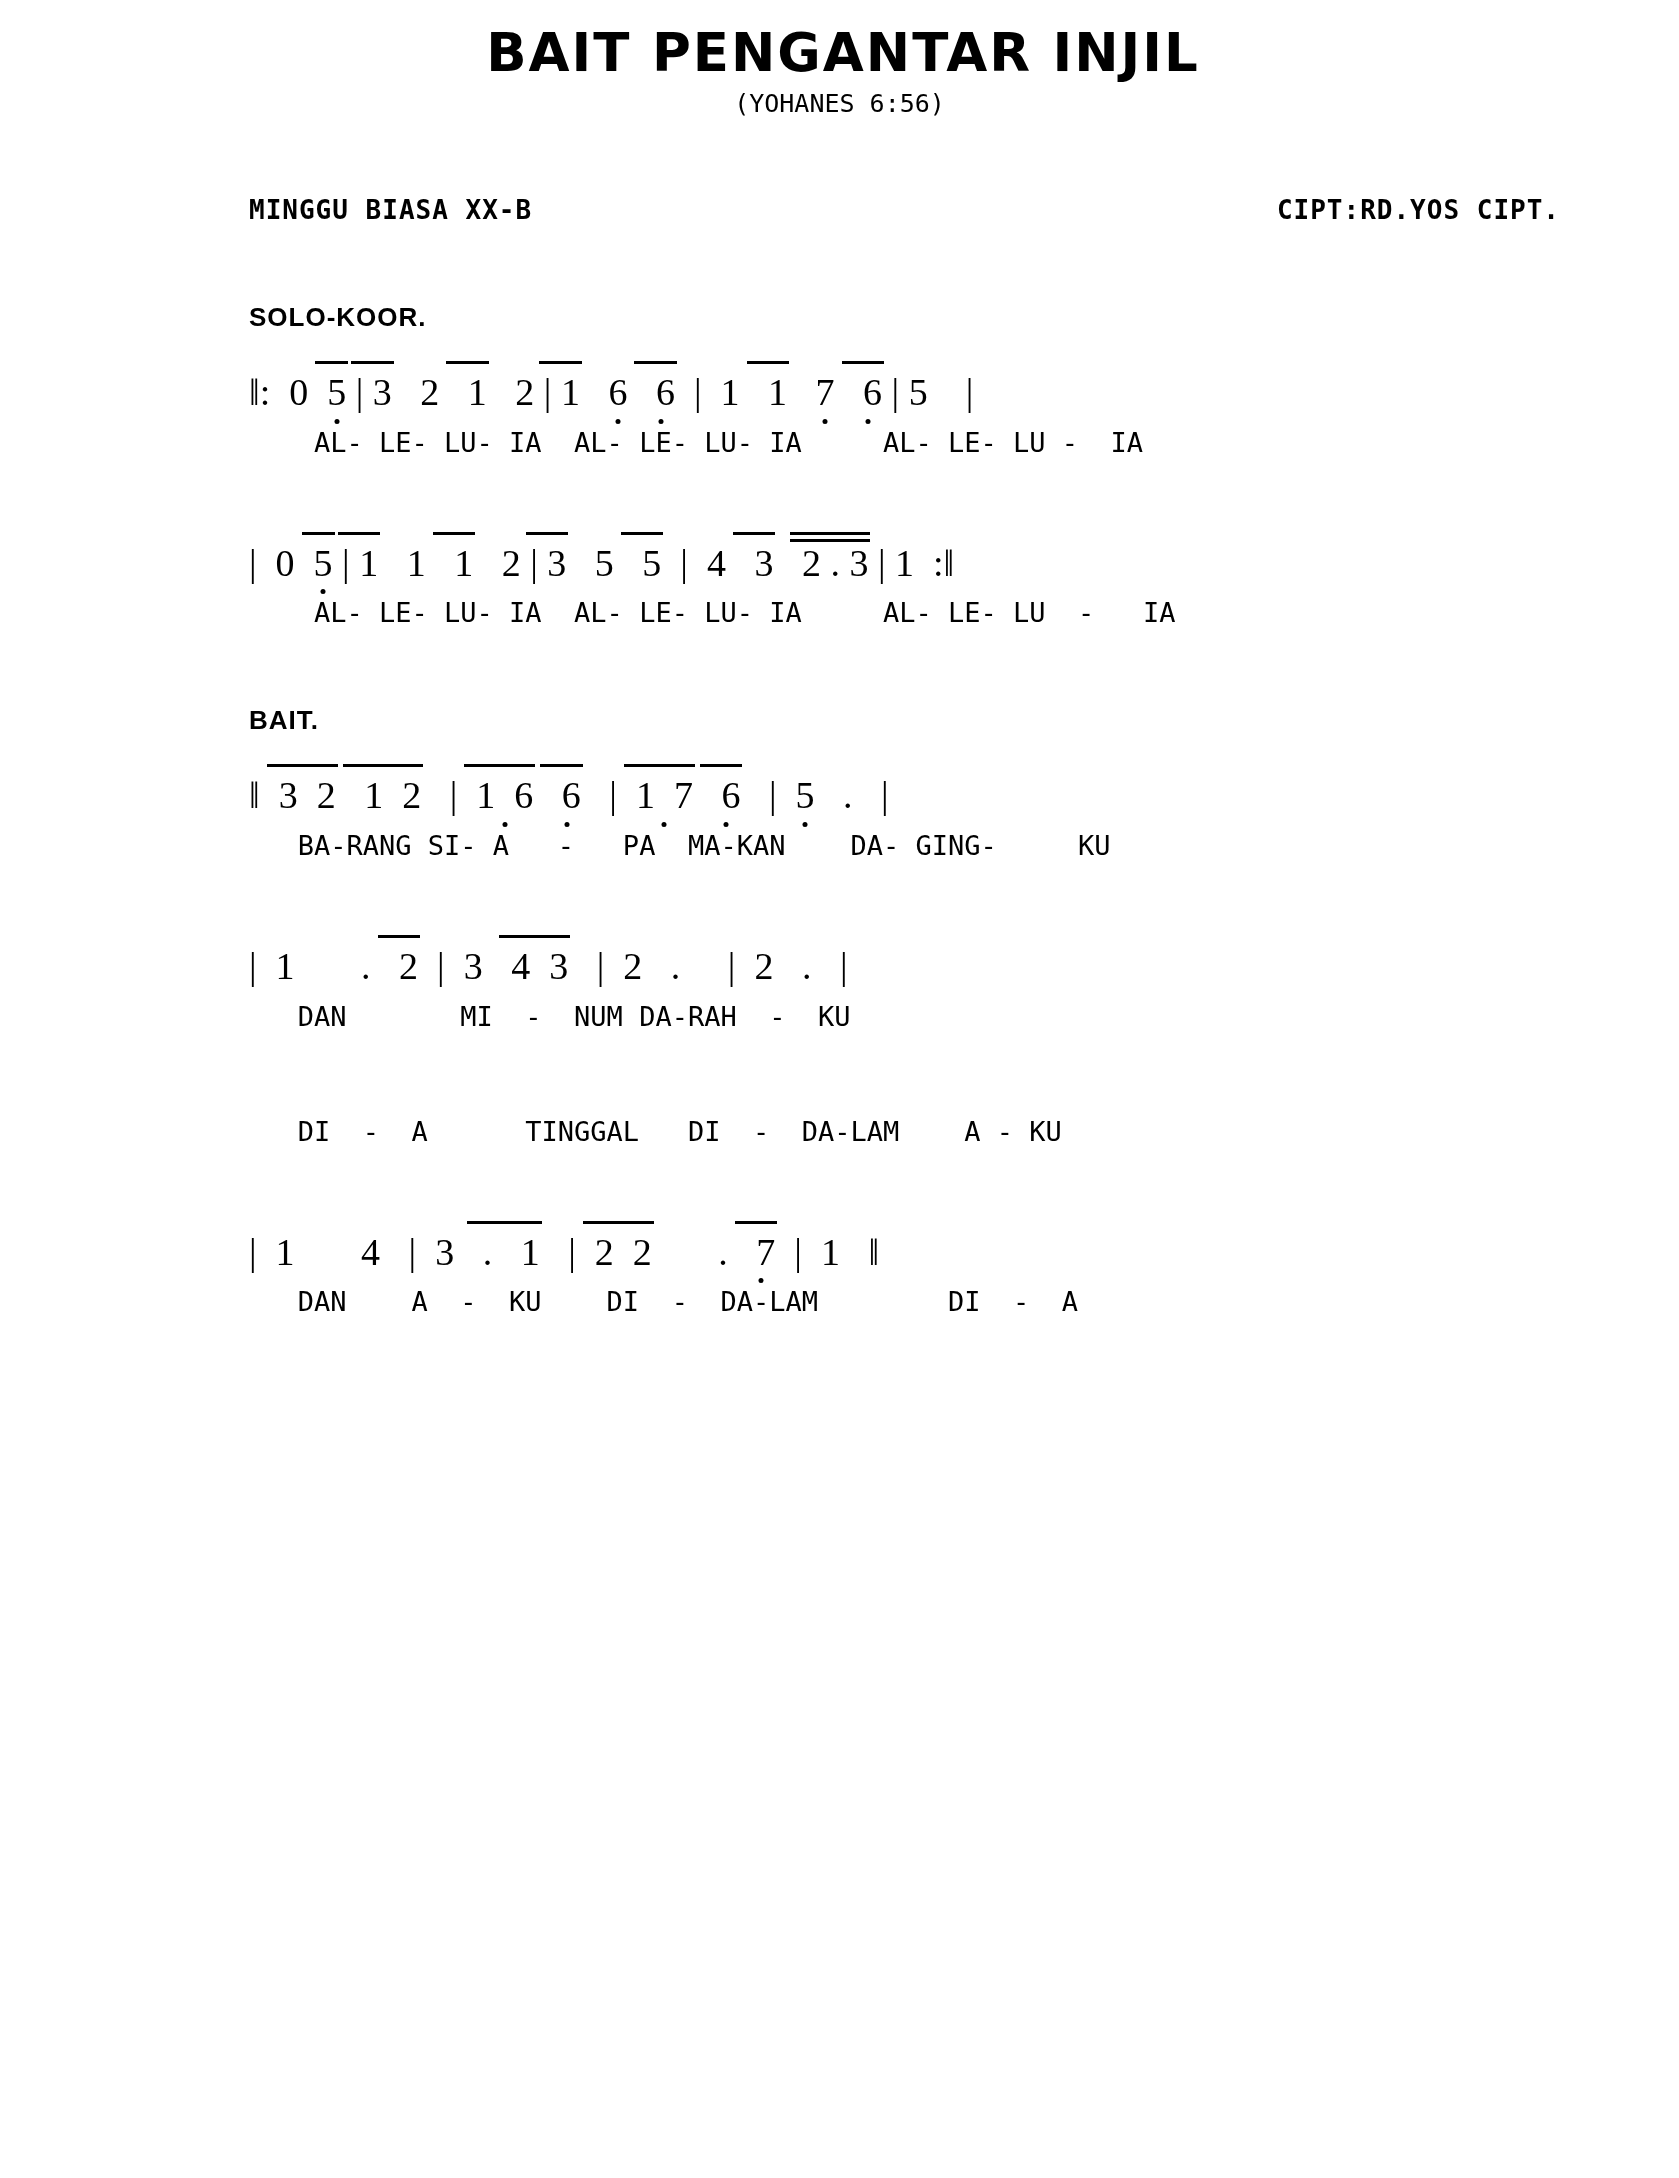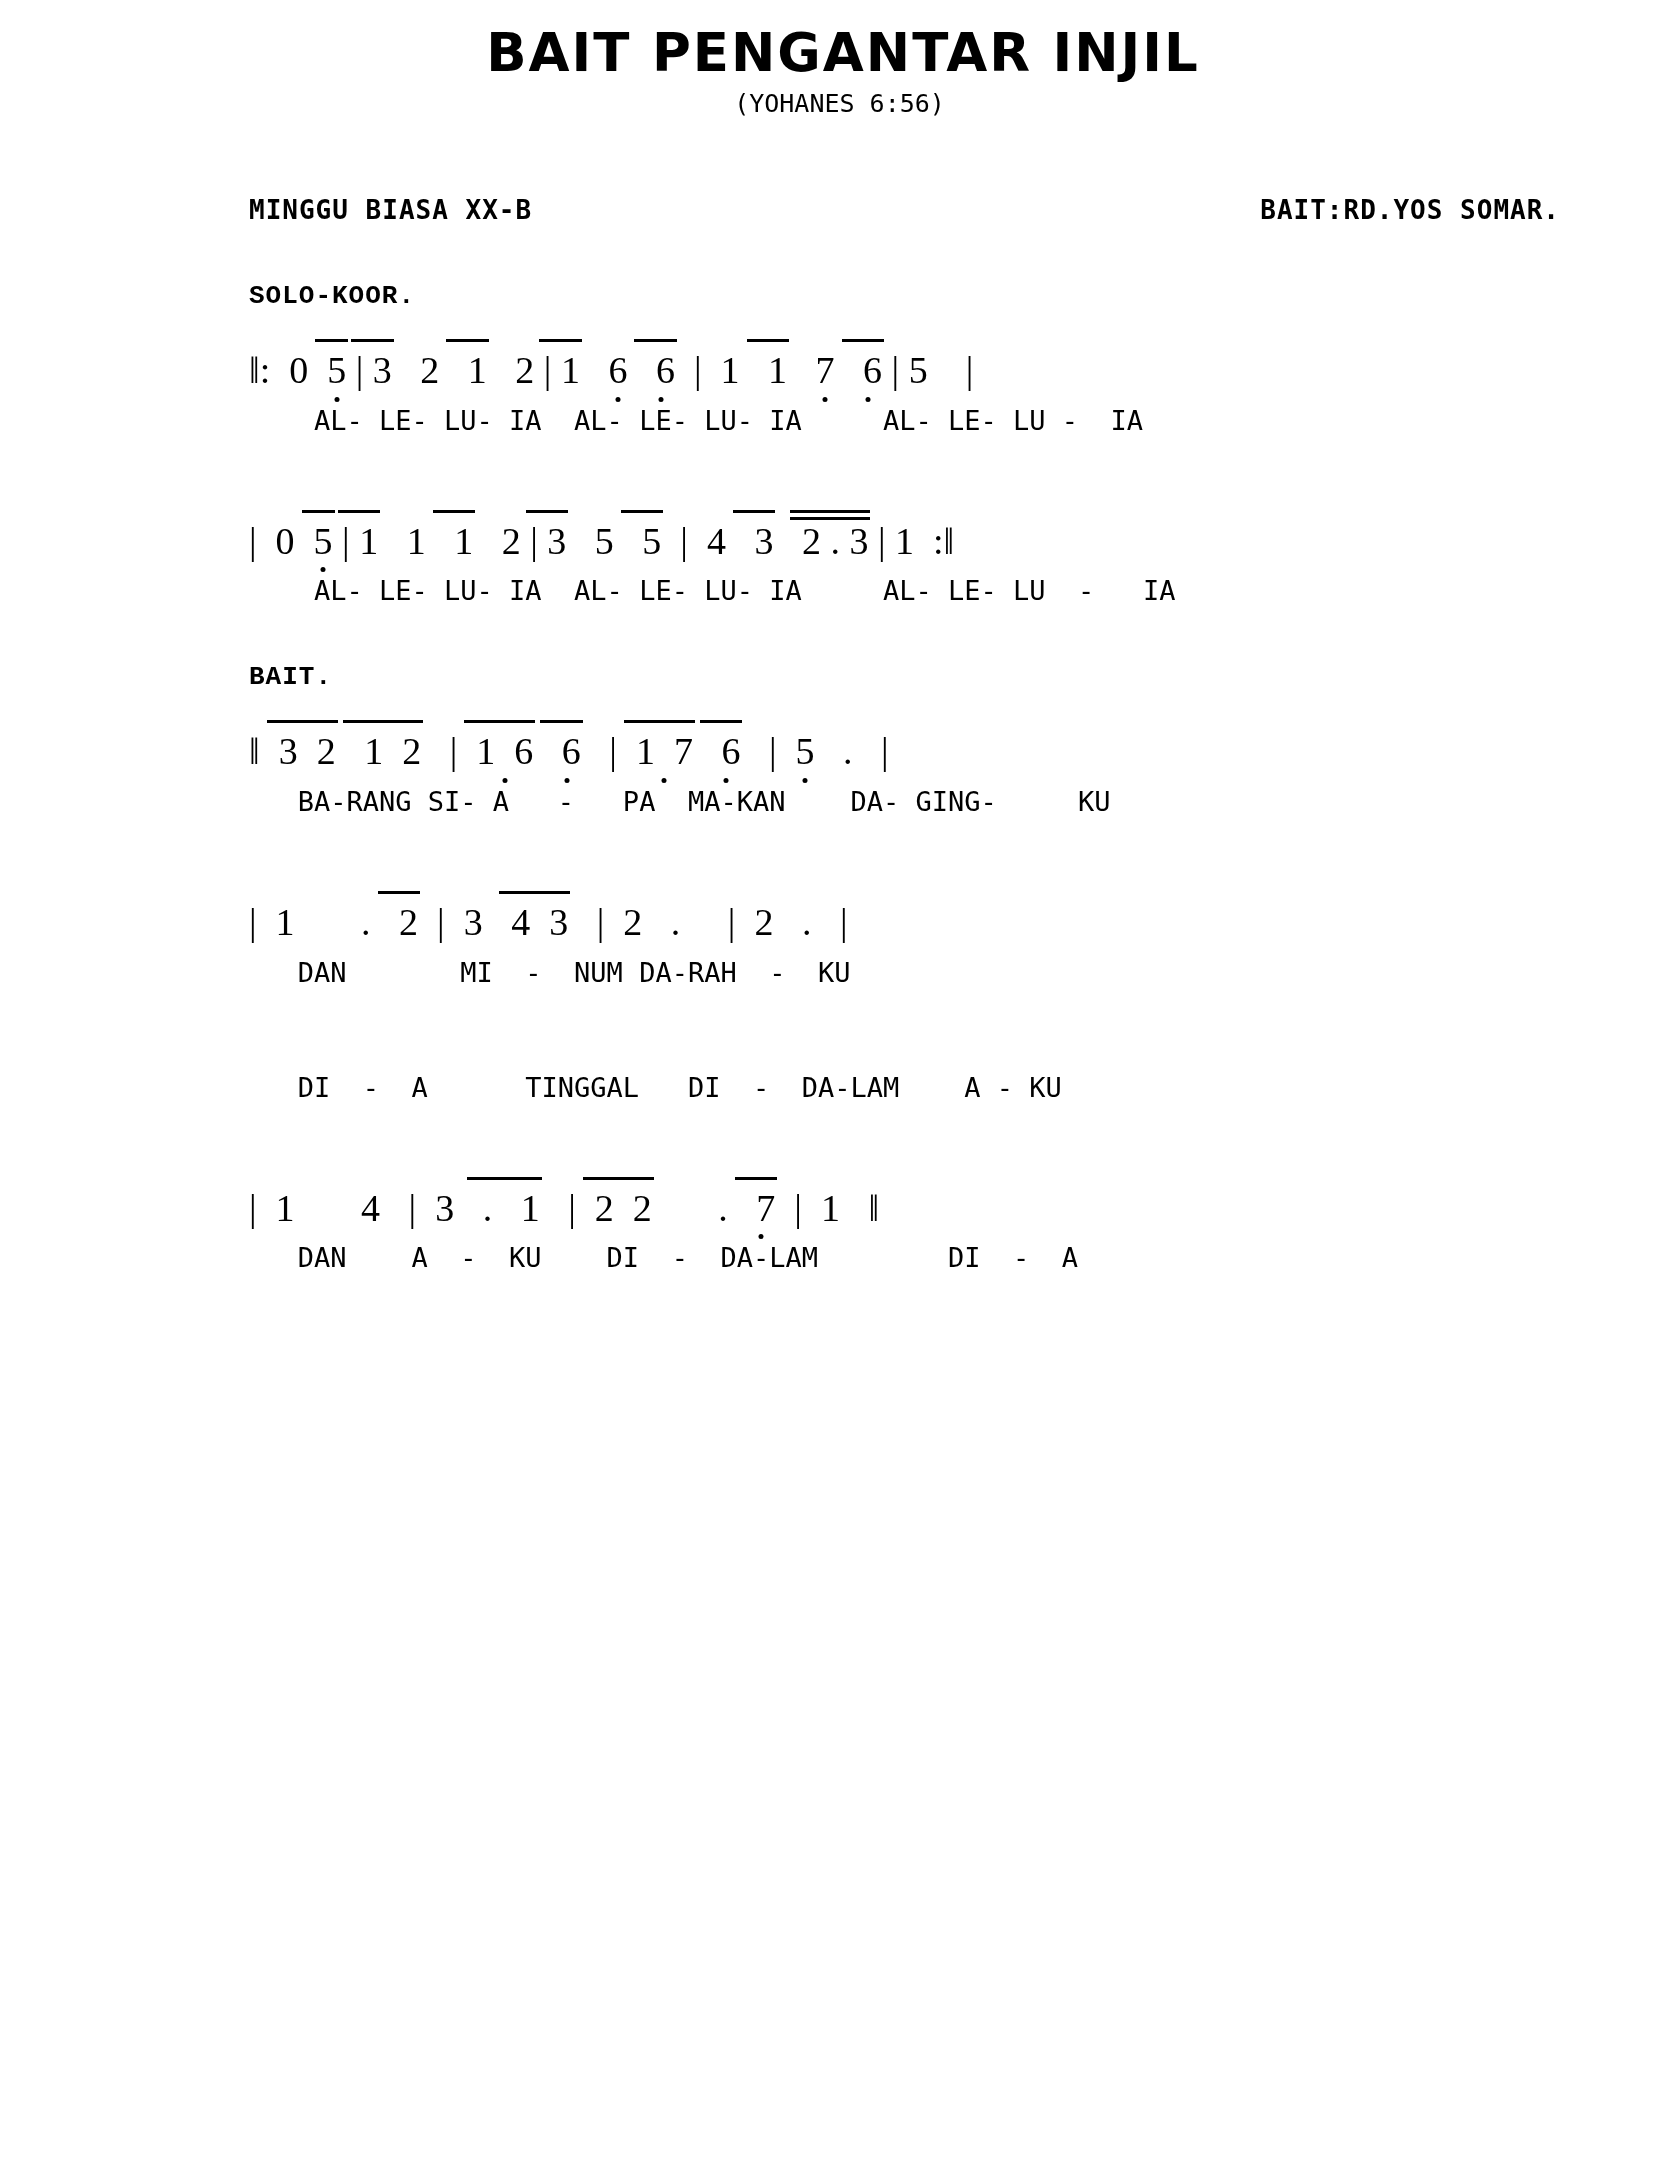--- a/index.html
+++ b/index.html
@@ -41,22 +41,22 @@
     display: flex;
     justify-content: space-between;
     align-items: baseline;
     margin: 77px 119px 12px 249px;
     font-family: "DejaVu Sans Mono", monospace;
     font-weight: bold;
     font-size: 26px;
     letter-spacing: 1px;
   }
   .section-label {
-    margin: 56px 0 0 249px;
-    font-family: Liberation Mono, monospace;
+    margin: 77px 0 0 249px;
+    font-family: Liberation Sans, sans-serif;
     font-weight: bold;
     font-size: 26px;
     letter-spacing: 1px;
   }
   .system {
     margin-left: 249px;
     margin-top: 38px;
     position: relative;
   }
   .notes {
@@ -143,21 +143,21 @@
 </head>
 <body>
 
 <div class="page">
 
   <div class="title">BAIT PENGANTAR INJIL</div>
   <div class="subtitle">(YOHANES 6:56)</div>
 
   <div class="meta-row">
     <div>MINGGU BIASA XX-B</div>
-    <div>BAIT:RD.YOS SOMAR.</div>
+    <div>CIPT:RD.YOS CIPT.</div>
   </div>
 
   <div class="section-label">SOLO-KOOR.</div>
 
   <div class="system">
     <div class="notes"><span class="n">‖:</span>  0  <span class="n beam dotlow">5</span> |<span class="n beam"> 3</span>   2  <span class="n beam"> 1</span>   2 |<span class="n beam"> 1</span>   <span class="n dotlow">6</span>  <span class="n beam dotlow"> 6</span>  |  1  <span class="n beam"> 1</span>   <span class="n dotlow">7</span>  <span class="n beam dotlow"> 6</span> | 5    |</div>
     <div class="lyrics">    AL- LE- LU- IA  AL- LE- LU- IA     AL- LE- LU -  IA</div>
   </div>
 
   <div class="blockgap"></div>

